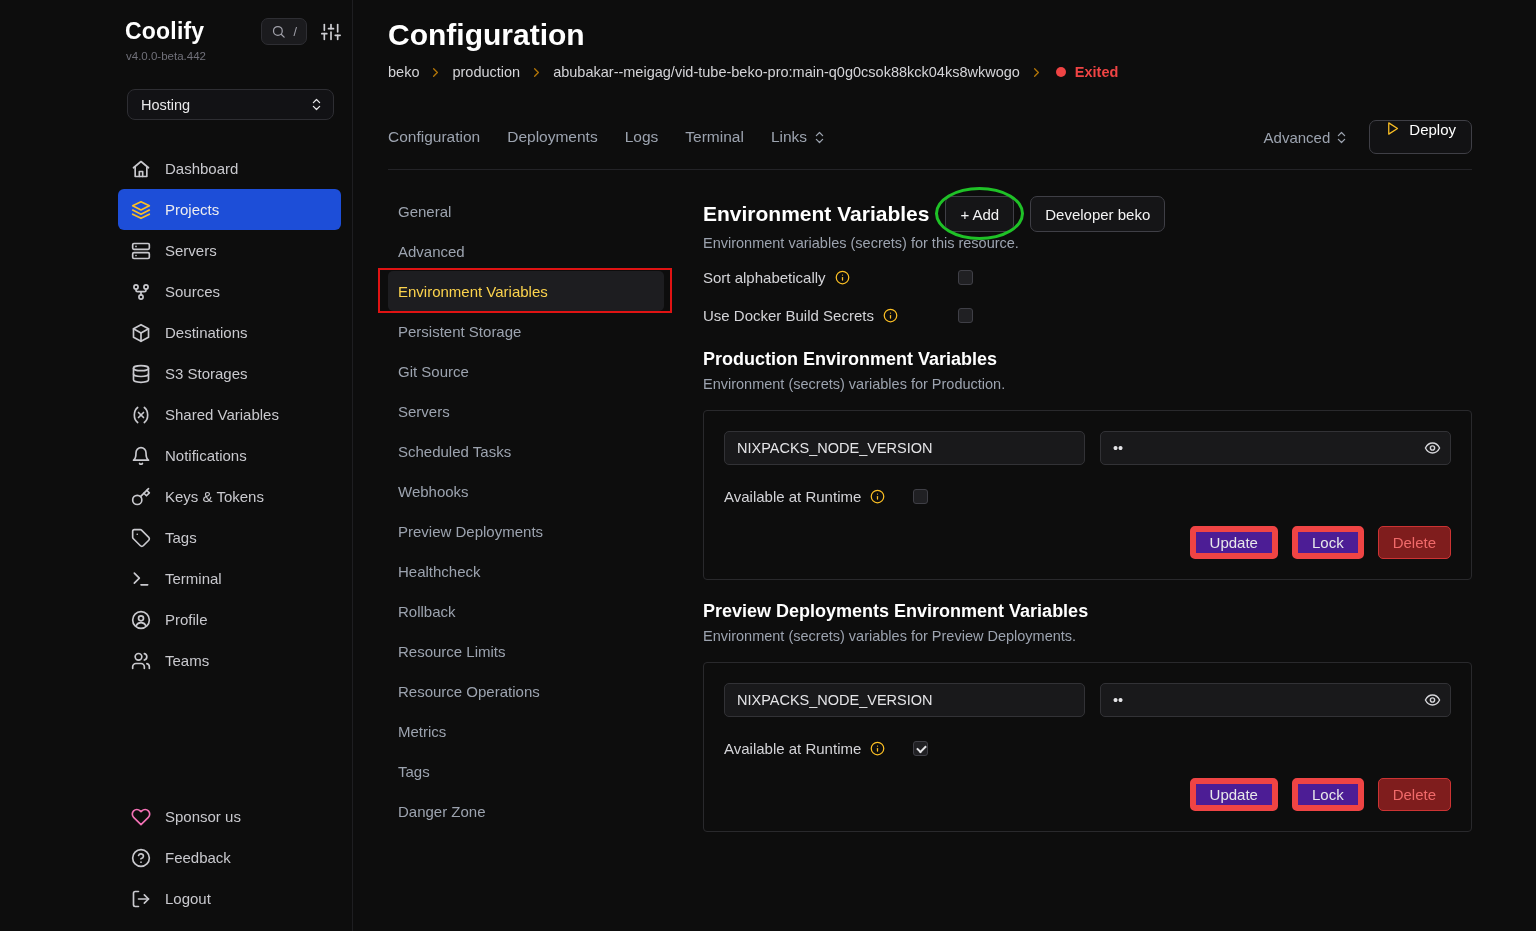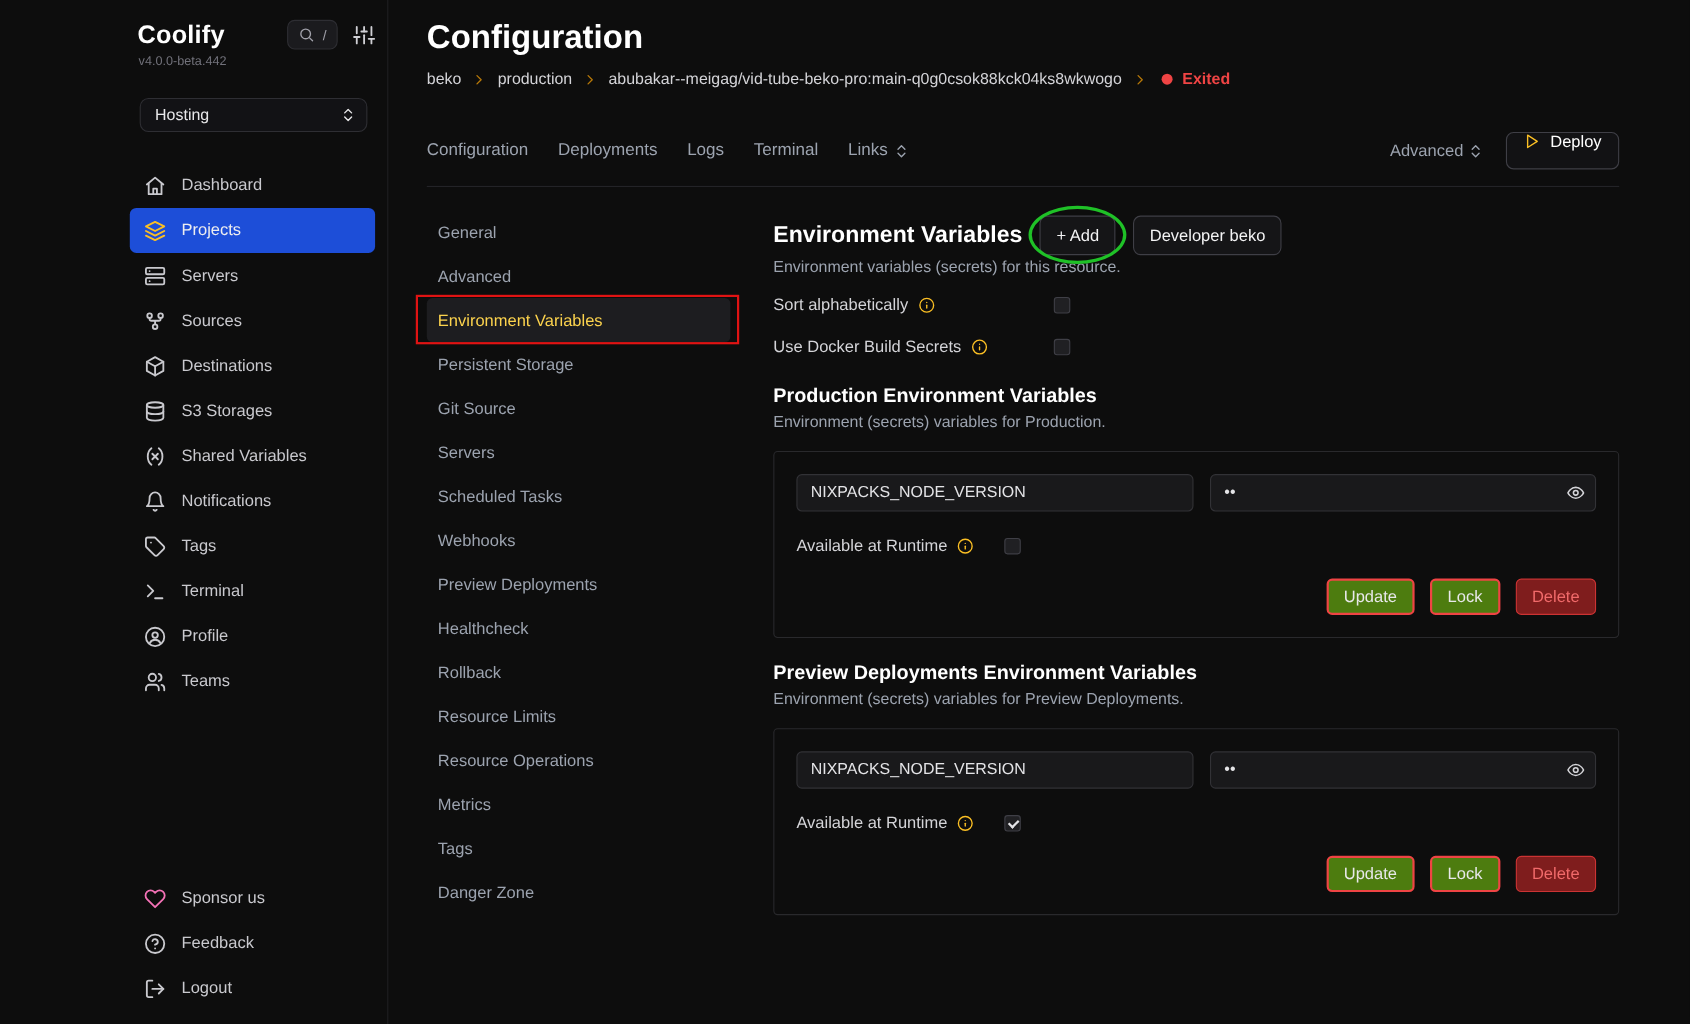--- a/index.html
+++ b/index.html
@@ -94,21 +94,21 @@
   .env-input { height:34px; background:#19191b; border:1px solid #323236; border-radius:5px;
                color:#e4e4e7; font-size:14.5px; padding:0 12px; font-family:inherit; outline:none; }
   .key-input { width:361px; }
   .value-wrap { flex:1; position:relative; }
   .value-input { width:100%; padding-right:40px; }
   .eye-btn { position:absolute; right:10px; top:50%; transform:translateY(-50%);
              background:none; border:none; color:#d4d4d8; cursor:pointer; display:flex; }
   .runtime-row { margin-top:19px; }
   .runtime-row .opt-left { width:189px; }
   .btn-row { margin-top:18px; display:flex; justify-content:flex-end; gap:14px; }
-  .action-btn { background:#4d7c0f; border:2px solid #ef4444; border-radius:5px; height:33px;
+  .action-btn { background:#4c1d95; border:6px solid #ef4444; border-radius:5px; height:33px;
                 padding:0 14px; color:#e8e8ea; font-size:15px; cursor:pointer; }
   .delete-btn { background:#7f1d1d; border:1px solid #c33; color:#f16a6a; }
 </style>
 </head>
 <body>
 
 <div class="app">
 
   <aside class="sidebar">
     <div class="logo-row">
@@ -202,20 +202,28 @@
             <line x1="9" y1="9" x2="15" y2="15"></line>
           </svg>
         <span>Shared Variables</span>
       </button>
       <button class="nav-item">
         <svg class="ic" viewBox="0 0 24 24">
             <path d="M18 8a6 6 0 0 0-12 0c0 7-3 9-3 9h18s-3-2-3-9"></path>
             <path d="M13.7 21a2 2 0 0 1-3.4 0"></path>
           </svg>
         <span>Notifications</span>
+      </button>
+      <button class="nav-item">
+        <svg class="ic" viewBox="0 0 24 24">
+            <path d="m21 2-9.6 9.6"></path>
+            <circle cx="7.5" cy="15.5" r="5.5"></circle>
+            <path d="m15.5 7.5 3 3L22 7l-3-3"></path>
+          </svg>
+        <span>Keys &amp; Tokens</span>
       </button>
       <button class="nav-item">
         <svg class="ic" viewBox="0 0 24 24">
             <path d="M12.6 2.6A2 2 0 0 0 11.2 2H4a2 2 0 0 0-2 2v7.2a2 2 0 0 0 .6 1.4l8.7 8.7a2.4 2.4 0 0 0 3.4 0l6.6-6.6a2.4 2.4 0 0 0 0-3.4Z"></path>
             <path d="M7.5 7.5h.01"></path>
           </svg>
         <span>Tags</span>
       </button>
       <button class="nav-item">
         <svg class="ic" viewBox="0 0 24 24">

